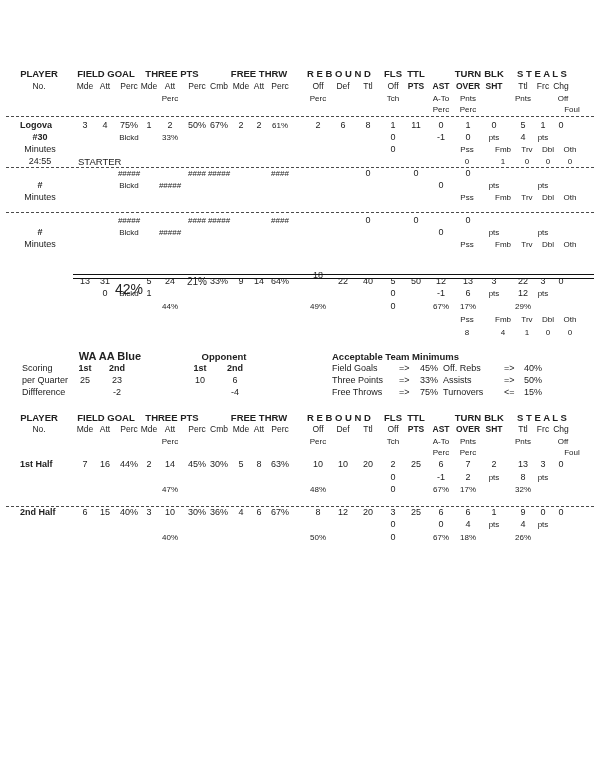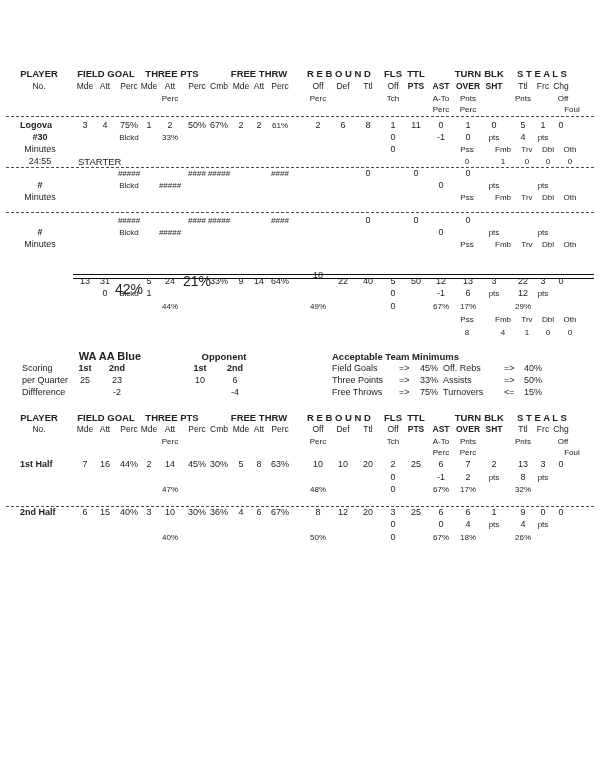--- a/index.html
+++ b/index.html
@@ -169,21 +169,21 @@
       <span class="cell" style="left: 527px; top: 245px; font-size: 8px; transform: translate(-50%, -55%);">Trv</span>
       <span class="cell" style="left: 548px; top: 245px; font-size: 8px; transform: translate(-50%, -55%);">Dbl</span>
       <span class="cell" style="left: 570px; top: 245px; font-size: 8px; transform: translate(-50%, -55%);">Oth</span>
     </div>
     <div>
       <span class="cell" style="left: 85px; top: 282px; font-size: 9px; transform: translate(-50%, -55%);">13</span>
       <span class="cell" style="left: 105px; top: 282px; font-size: 9px; transform: translate(-50%, -55%);">31</span>
       <span class="cell" style="left: 129px; top: 290px; font-size: 14px; transform: translate(-50%, -55%);">42%</span>
       <span class="cell" style="left: 149px; top: 282px; font-size: 9px; transform: translate(-50%, -55%);">5</span>
       <span class="cell" style="left: 170px; top: 282px; font-size: 9px; transform: translate(-50%, -55%);">24</span>
-      <span class="cell" style="left: 197px; top: 282px; font-size: 14px; transform: translate(-50%, -55%);">21%</span>
+      <span class="cell" style="left: 197px; top: 282px; font-size: 10px; transform: translate(-50%, -55%);">21%</span>
       <span class="cell" style="left: 219px; top: 282px; font-size: 9px; transform: translate(-50%, -55%);">33%</span>
       <span class="cell" style="left: 241px; top: 282px; font-size: 9px; transform: translate(-50%, -55%);">9</span>
       <span class="cell" style="left: 259px; top: 282px; font-size: 9px; transform: translate(-50%, -55%);">14</span>
       <span class="cell" style="left: 280px; top: 282px; font-size: 9px; transform: translate(-50%, -55%);">64%</span>
       <span class="cell" style="left: 318px; top: 276px; font-size: 9px; transform: translate(-50%, -55%);">18</span>
       <span class="cell" style="left: 343px; top: 282px; font-size: 9px; transform: translate(-50%, -55%);">22</span>
       <span class="cell" style="left: 368px; top: 282px; font-size: 9px; transform: translate(-50%, -55%);">40</span>
       <span class="cell" style="left: 393px; top: 282px; font-size: 9px; transform: translate(-50%, -55%);">5</span>
       <span class="cell" style="left: 416px; top: 282px; font-size: 9px; transform: translate(-50%, -55%);">50</span>
       <span class="cell" style="left: 441px; top: 282px; font-size: 9px; transform: translate(-50%, -55%);">12</span>

